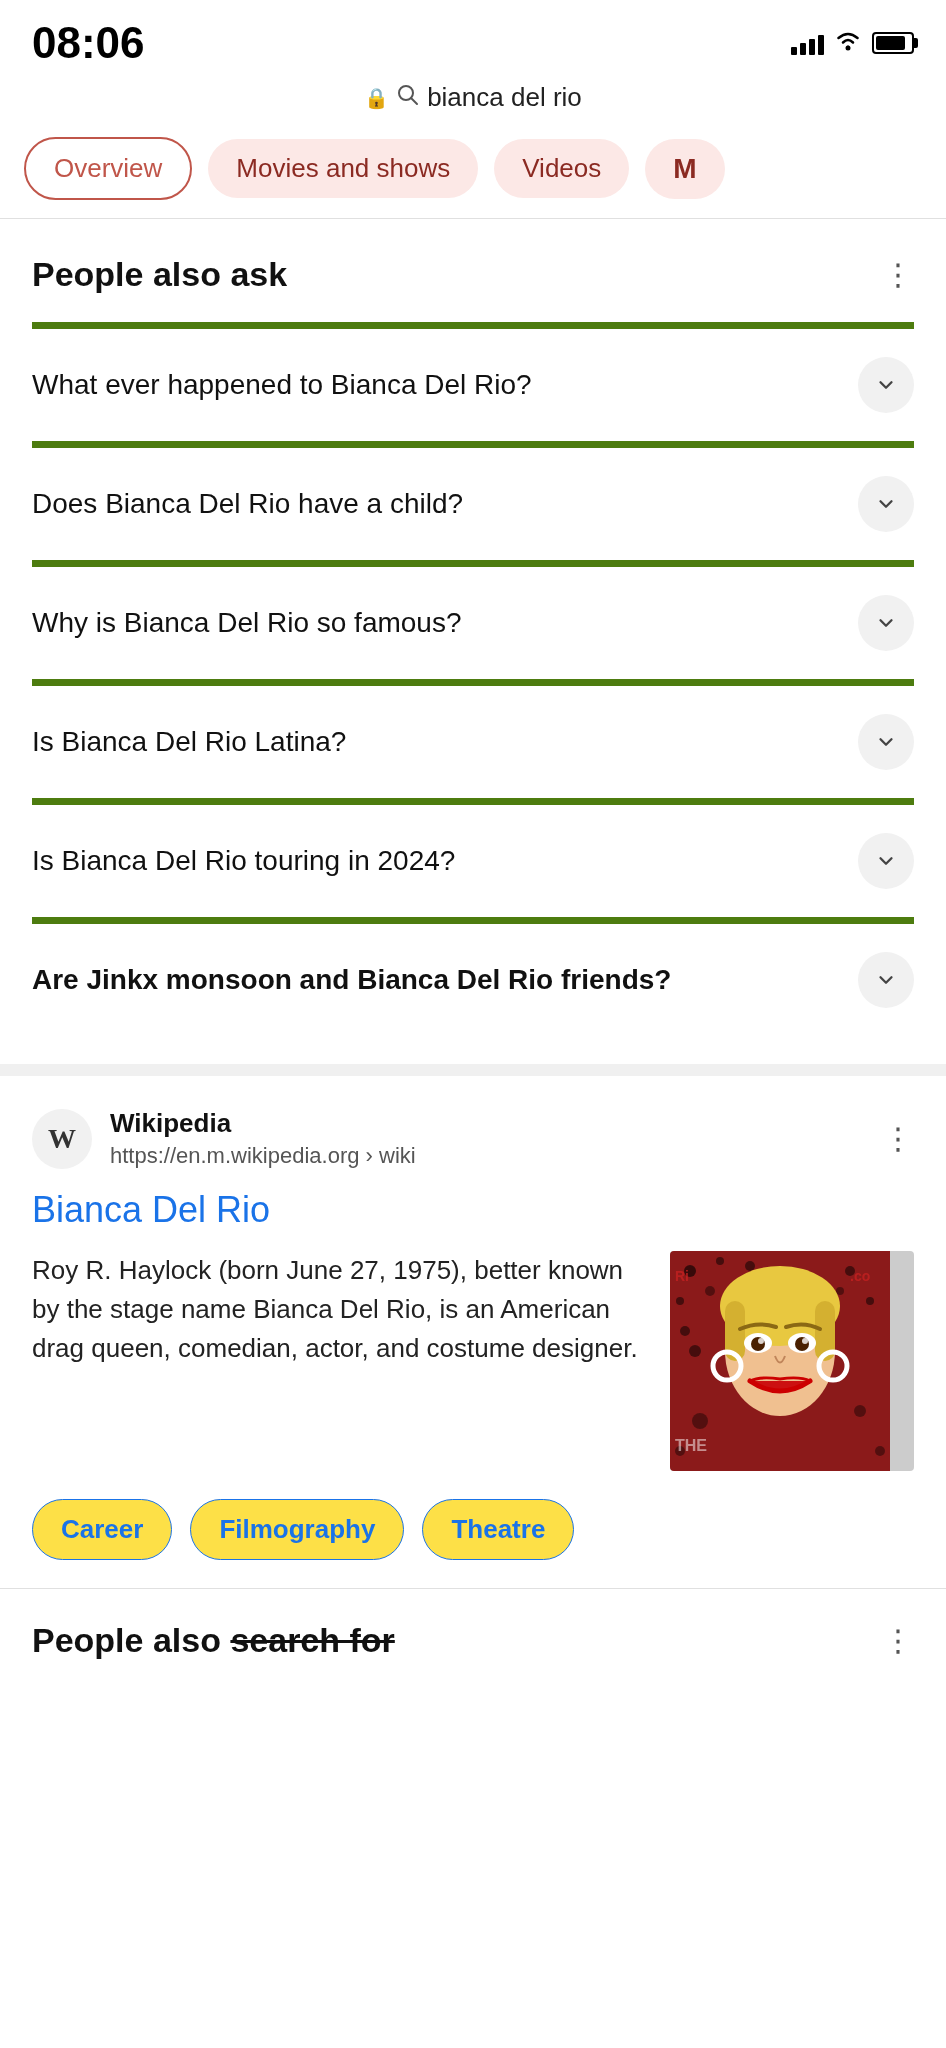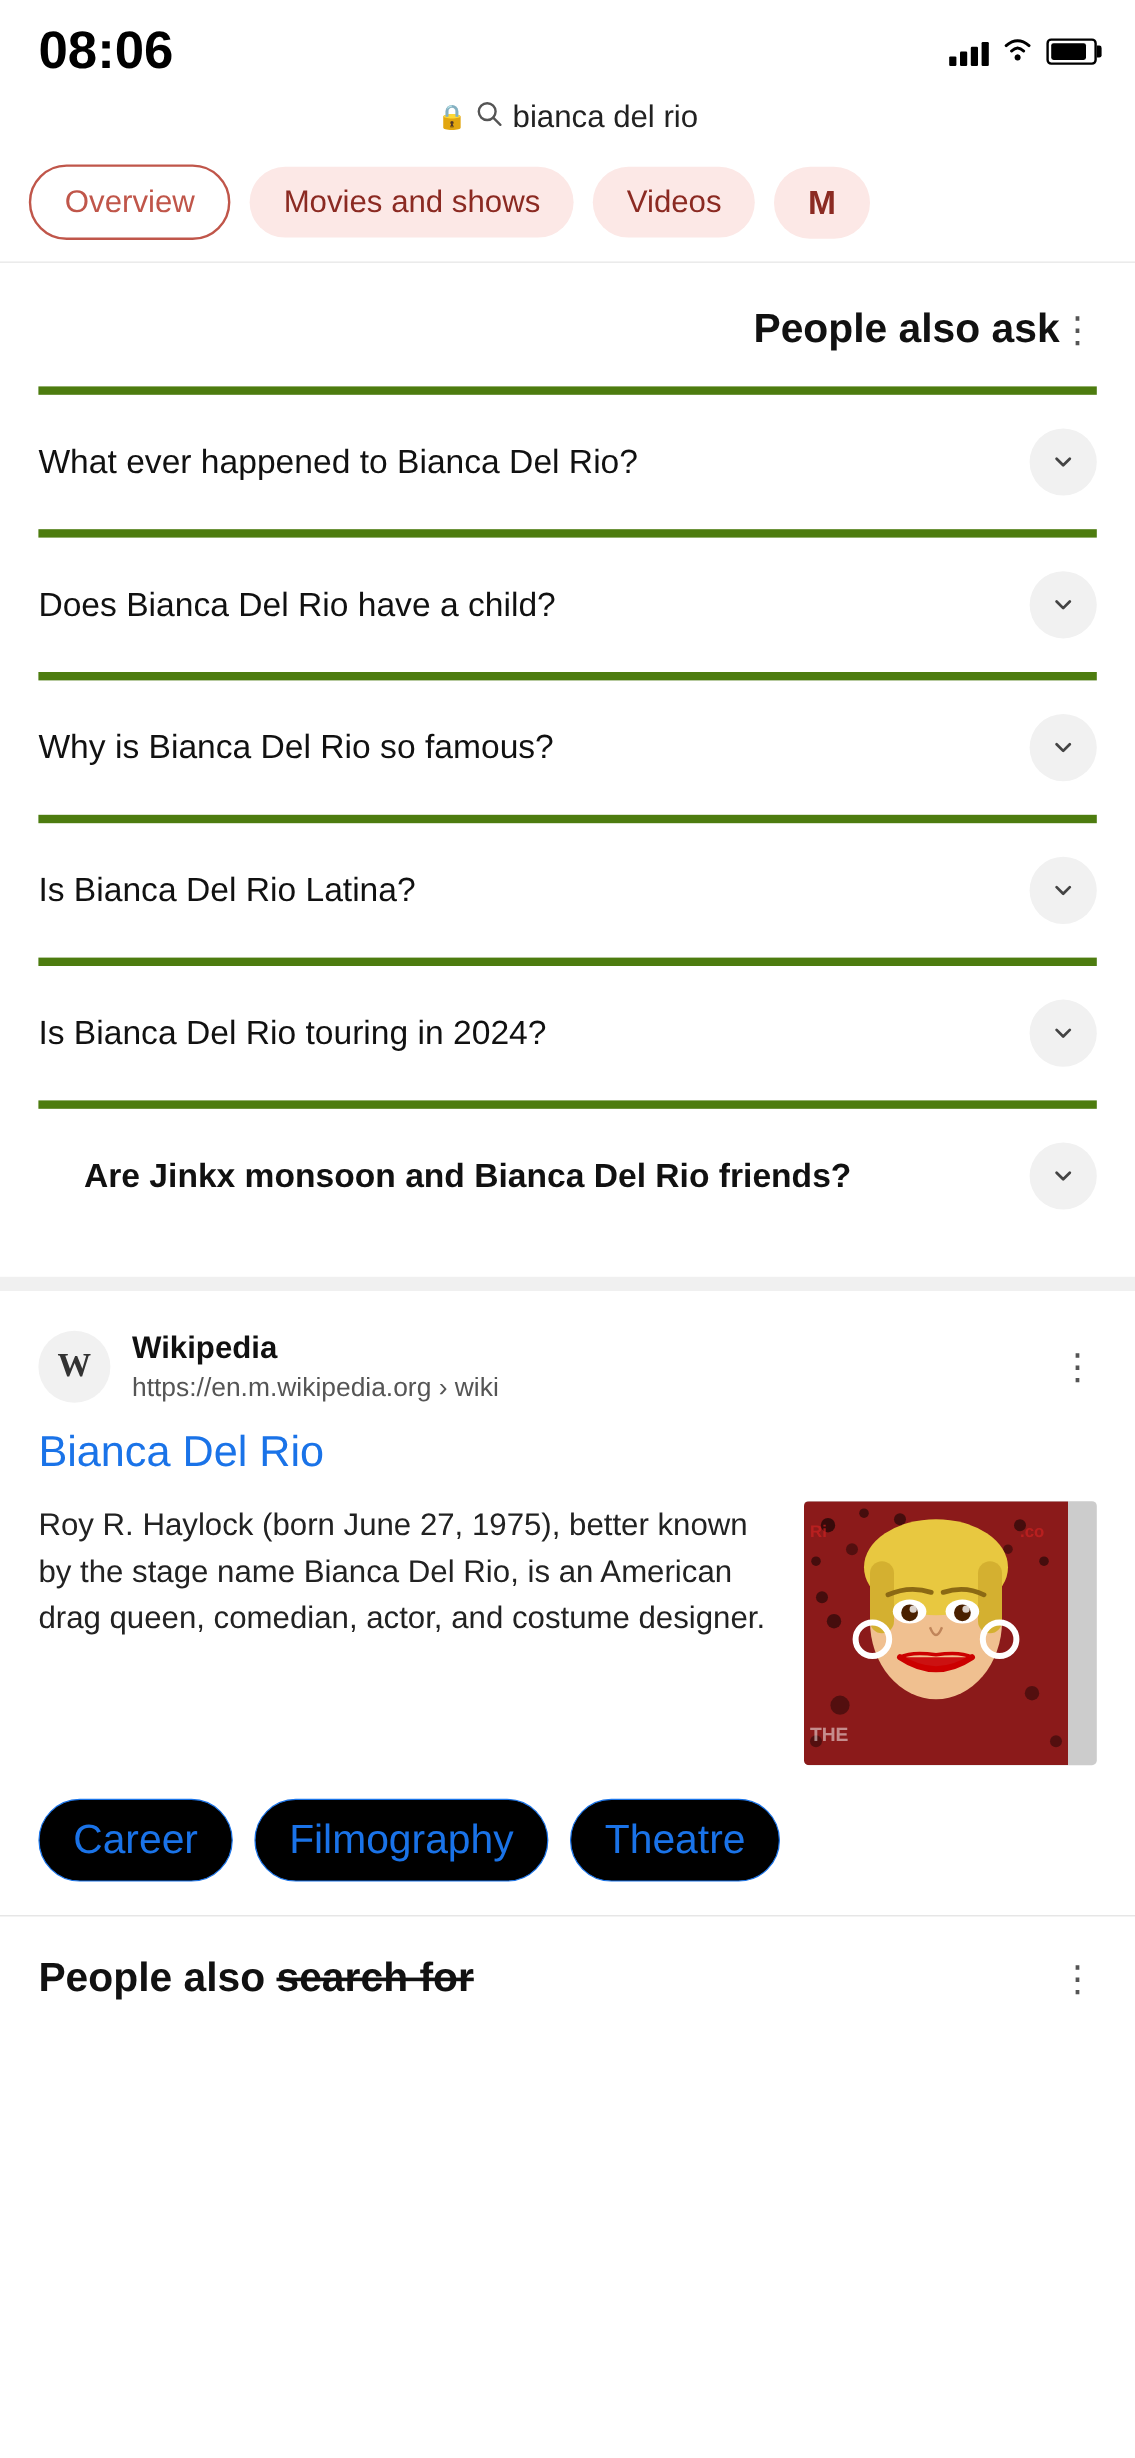--- a/index.html
+++ b/index.html
@@ -142,21 +142,21 @@
       font-weight: 700;
     }
 
     
     .paa-section {
       padding: 36px 32px 0;
       background: #fff;
     }
     .paa-header {
       display: flex;
-      justify-content: flex-end;
+      justify-content: space-between;
       align-items: center;
       margin-bottom: 28px;
     }
     .paa-title {
       font-size: 34px;
       font-weight: 700;
       color: #111;
     }
     .three-dots {
       font-size: 30px;
@@ -174,21 +174,20 @@
     }
     .paa-question {
       font-size: 28px;
       color: #111;
       flex: 1;
       padding-right: 20px;
       line-height: 1.4;
     }
     .paa-question.bold {
       font-weight: 700;
-      margin-left: 38px;
     }
     .chevron-btn {
       width: 56px;
       height: 56px;
       border-radius: 50%;
       background: #f1f1f1;
       display: flex;
       align-items: center;
       justify-content: center;
       flex-shrink: 0;
@@ -283,23 +282,24 @@
       display: flex;
       gap: 18px;
       flex-wrap: wrap;
       padding-bottom: 28px;
     }
     .chip {
       padding: 14px 28px;
       border: 1.5px solid #1a73e8;
       border-radius: 50px;
       color: #1a73e8;
-      font-size: 34px;
+      font-size: 26px;
       cursor: pointer;
-      background: #000000;
+      background: #fde047;
+      font-weight: bold;
     }
 
     
     .pase-section {
       padding: 32px 32px 0;
       background: #fff;
       border-top: 1px solid #e0e0e0;
     }
     .pase-header {
       display: flex;

